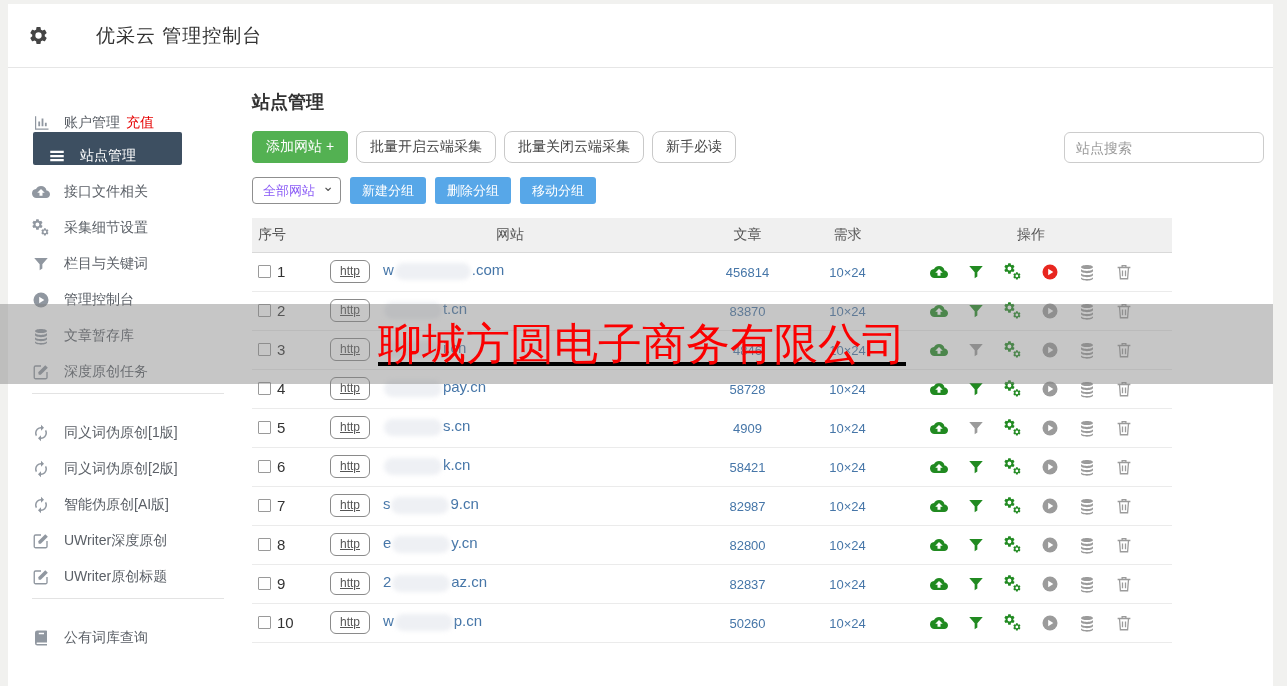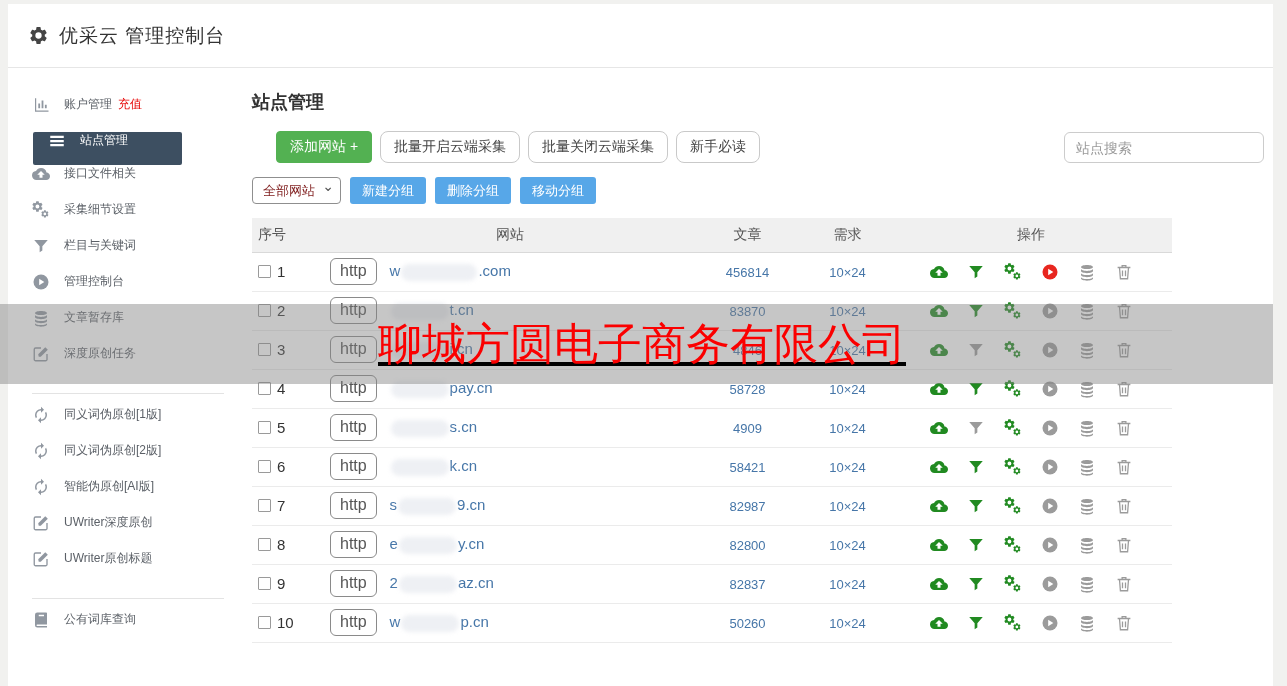--- a/index.html
+++ b/index.html
@@ -4,64 +4,64 @@
 <style>
   * { margin:0; padding:0; box-sizing:border-box; }
   html,body { width:1287px; height:686px; }
   body { font-family:"Liberation Sans","DejaVu Sans",sans-serif; background:#f1f1ef; }
   .page { position:relative; width:1287px; height:686px; overflow:hidden; }
   .panel { position:absolute; left:8px; top:4px; right:14px; bottom:0; background:#fff; }
 
   
   .app-header { height:64px; display:flex; align-items:center; padding-left:20px; border-bottom:1px solid #e6e6e6; background:#fff; }
   .app-header .gear { width:21px; height:21px; color:#444; margin-right:10px; }
-  .app-title { font-size:19px; color:#333; letter-spacing:1px; }
+  .app-title { font-size:19px; color:#333; letter-spacing:1px;margin-left:37px; }
 
   
   .content { display:flex; height:calc(100% - 65px); }
   .sidebar { width:244px; padding-top:28px; flex:0 0 244px; }
   .main { flex:1; padding:22px 0 0 0; position:relative; }
 
   
-  .side-item { height:36px; display:flex; align-items:flex-start; padding-left:24px; font-size:12px; color:#5b6067; cursor:pointer; margin-right:28px; }
+  .side-item { height:36px; display:flex; align-items:flex-end; padding-left:24px; font-size:14px; color:#5b6067; cursor:pointer; margin-right:28px; }
   .side-item .s-icon { width:18px; height:18px; color:#9097a0; margin-right:14px; flex:0 0 18px; }
   .side-item .s-icon svg { width:100%; height:100%; }
   .side-item.selected { background:#3d4f61; color:#fff; border-radius:2px; margin-left:25px; padding-left:15px; margin-right:70px; height:33px; }
   .side-item.selected .s-icon { color:#fff; }
   .side-extra { color:#e60000; margin-left:6px; }
   .side-divider { height:1px; background:#e3e3e3; margin:12px 28px 12px 24px; }
 
   
   .main-title { font-size:18px; color:#333; margin-bottom:17px; }
-  .toolbar1 { display:flex; gap:8px; height:32px; margin-bottom:14px; position:relative;margin-left:24px; }
+  .toolbar1 { display:flex; gap:8px; height:32px; margin-bottom:14px; position:relative; }
   .btn { height:32px; font-size:14px; border-radius:4px; padding:0 13px; cursor:pointer; display:inline-flex; align-items:center; border:1px solid transparent; background:#fff; font-family:inherit; }
   .btn-green { background:#53b152; color:#fff; border-color:#53b152; }
   .btn-plain { border-color:#c9c9c9; color:#444;border-radius:8px; }
   .search-box { position:absolute; right:9px; top:1px; width:200px; height:31px; border:1px solid #ccc; border-radius:6px; padding:0 11px; font-size:14px; color:#333; font-family:inherit; outline:none; }
   .search-box::placeholder { color:#9a9a9a; }
   .toolbar2 { display:flex; align-items:center; gap:9px; height:27px; margin-bottom:14px; }
   .select-wrap { position:relative; }
-  .group-select { appearance:none; -webkit-appearance:none; width:89px; height:27px; border:1px solid #8f8f8f; border-radius:4px; font-size:13px; color:#7f1d1d; padding:0 20px 0 10px; background:#fff; font-family:inherit; }
+  .group-select { appearance:none; -webkit-appearance:none; width:89px; height:27px; border:1px solid #8f8f8f; border-radius:4px; font-size:13px; color:#8b5cf6; padding:0 20px 0 10px; background:#fff; font-family:inherit; }
   .select-wrap::after { content:"⌄"; position:absolute; right:7px; top:1px; font-size:14px; color:#555; pointer-events:none; }
   .btn-blue { height:27px; background:#57a7e8; color:#fff; font-size:13px; border:none; border-radius:3px; padding:0 12px; cursor:pointer; font-family:inherit; }
 
   
   table.sites { width:920px; border-collapse:collapse; table-layout:fixed; }
   .sites th { height:34px; background:#f0f0f0; font-weight:normal; font-size:14px; color:#555; border-bottom:1px solid #d9d9d9; }
   .sites td { height:39px; border-bottom:1px solid #ebebeb; font-size:14px; color:#333; }
   .c1 { width:78px; text-align:left; padding-left:6px; }
   .c2 { width:360px; text-align:left; }
   th.c2 { text-align:center; }
   .c3 { width:115px; text-align:center; }
   .c4 { width:85px; text-align:center; }
   .c5 { width:282px; text-align:center; }
   .numcell { display:flex; align-items:center; gap:6px; }
   .cb { width:13px; height:13px; border:1px solid #9a9a9a; background:#fff; display:inline-block; border-radius:1px; cursor:pointer; flex:0 0 13px; }
   .rownum { font-size:15px; color:#333; }
-  .http-pill { display:inline-block; border:1px solid #8a8a8a; border-radius:6px; padding:3px 9px 4px; font-size:16px; color:#555; margin-right:9px; background:#fff; cursor:pointer; }
+  .http-pill { display:inline-block; border:1px solid #8a8a8a; border-radius:6px; padding:3px 9px 4px; font-size:12px; color:#555; margin-right:9px; background:#fff; cursor:pointer;text-decoration:underline; }
   .domain { color:#4676a8; font-size:15px; cursor:pointer; }
   .blur-patch { display:inline-block; height:17px; vertical-align:middle; background:#eef0f4; border-radius:9px; filter:blur(2px); margin:0 1px; }
   .bluenum { color:#4676a8; font-size:13px; cursor:pointer; }
   .acts { display:flex; justify-content:center; align-items:center; gap:19px; }
   .act { width:18px; height:18px; color:#9b9b9b; cursor:pointer; }
   .act svg { width:100%; height:100%; display:block; }
   .act[data-state="green"] { color:#218a21; }
   .act[data-state="red"] { color:#e8261f; }
   .act[data-state="gray"] { color:#9b9b9b; }
 

